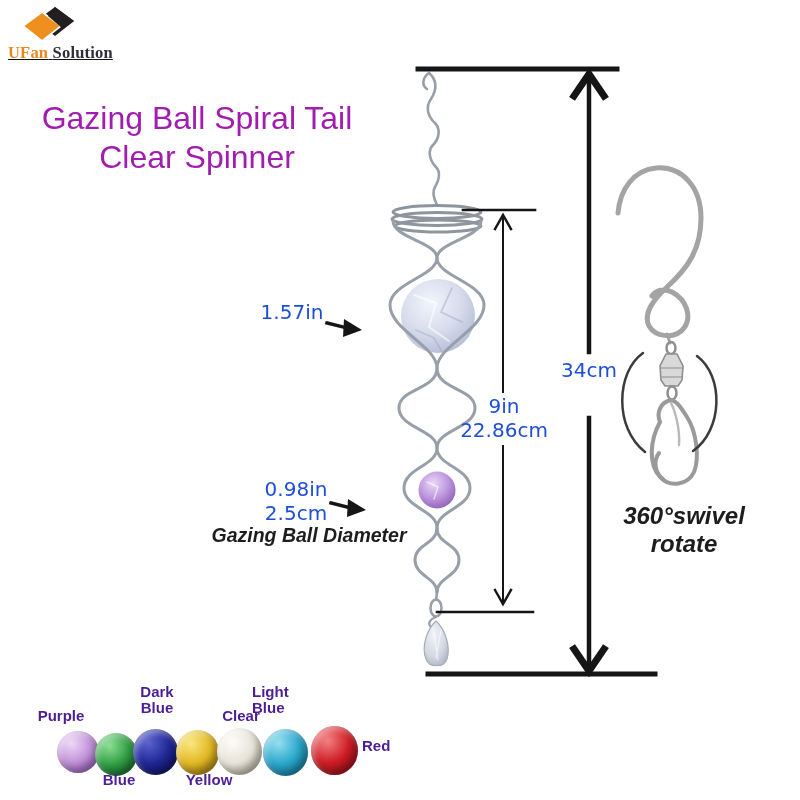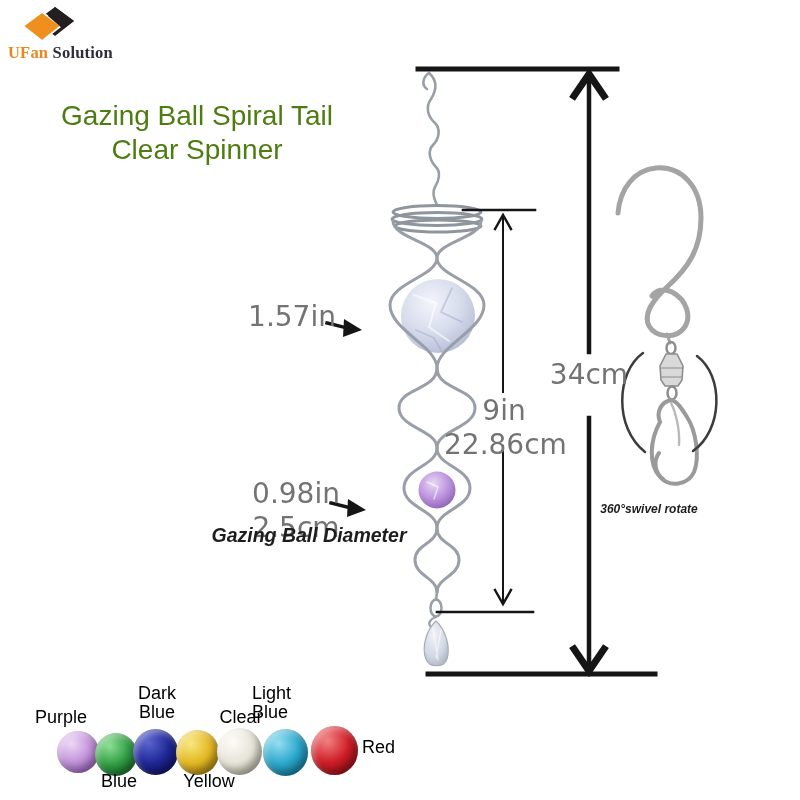--- a/index.html
+++ b/index.html
@@ -6,53 +6,53 @@
   body{
     width:800px;height:800px;position:relative;background:#ffffff;
     font-family:"Liberation Sans",sans-serif;overflow:hidden;color:#111;
   }
   #art{position:absolute;left:0;top:0;}
 
   
   #logo{position:absolute;left:4px;top:4px;width:130px;height:58px;}
   #logo-mark{position:absolute;left:14px;top:1px;}
   #logo-text{position:absolute;left:4px;top:39px;width:130px;
-    font-family:"Liberation Serif",serif;font-weight:bold;font-size:16.5px;letter-spacing:.2px;}
+    font-family:"Liberation Serif",serif;font-weight:bold;font-size:16.5px;letter-spacing:.2px;text-decoration:underline;}
   #logo-text .brand1{color:#e8871d;}
   #logo-text .brand2{color:#2e2e3a;}
 
   
   #title{position:absolute;left:7px;top:99px;width:380px;text-align:center;
-    font-size:28px;line-height:1.23;color:#4d7c0f;}
+    font-size:32px;line-height:1.23;color:#a21caf;}
 
   
   .mtext{position:absolute;text-align:center;font-family:"DejaVu Sans",sans-serif;
-    font-size:28px;line-height:1.22;color:#737373;}
+    font-size:20px;line-height:1.22;color:#1d4ed8;}
   #m-large{left:246px;top:300px;width:92px;}
   #m-small{left:250px;top:477px;width:92px;}
   #m-tail{left:444px;top:394px;width:120px;}
   #m-total{left:539px;top:358px;width:100px;}
 
   .caption{position:absolute;font-weight:bold;font-style:italic;color:#1d1d1d;
     font-family:"Liberation Sans",sans-serif;}
   #gazing-caption{left:208px;top:524px;width:202px;font-size:19.5px;text-align:center;}
-  #swivel-caption{left:563px;top:502px;width:172px;font-size:12px;text-align:center;}
+  #swivel-caption{left:598px;top:502px;width:172px;font-size:24px;text-align:center;}
 
   
   .swatch-ball{position:absolute;border-radius:50%;
     box-shadow:inset -4px -5px 7px rgba(0,0,0,.28), inset 3px 4px 6px rgba(255,255,255,.45);}
   #ball-0{left:57px;top:731px;width:42px;height:42px;}
   #ball-1{left:95px;top:733px;width:42px;height:43px;}
   #ball-2{left:133px;top:729px;width:45px;height:46px;}
   #ball-3{left:176px;top:730px;width:43px;height:45px;}
   #ball-4{left:217px;top:728px;width:45px;height:47px;}
   #ball-5{left:263px;top:729px;width:45px;height:47px;}
   #ball-6{left:311px;top:726px;width:47px;height:49px;}
-  .swatch-label{position:absolute;font-size:18px;line-height:1.05;color:#000000;
-    white-space:pre-line;}
+  .swatch-label{position:absolute;font-size:15px;line-height:1.05;color:#4c1d95;
+    white-space:pre-line;font-weight:bold;}
   #lbl-0{left:28px;top:708px;width:66px;text-align:center;}
   #lbl-1{left:84px;top:772px;width:70px;text-align:center;}
   #lbl-2{left:124px;top:684px;width:66px;text-align:center;}
   #lbl-3{left:172px;top:772px;width:74px;text-align:center;}
   #lbl-4{left:206px;top:708px;width:70px;text-align:center;}
   #lbl-5{left:252px;top:684px;width:70px;}
   #lbl-6{left:362px;top:738px;width:52px;text-align:left;}
 </style>
 </head>
 <body>

